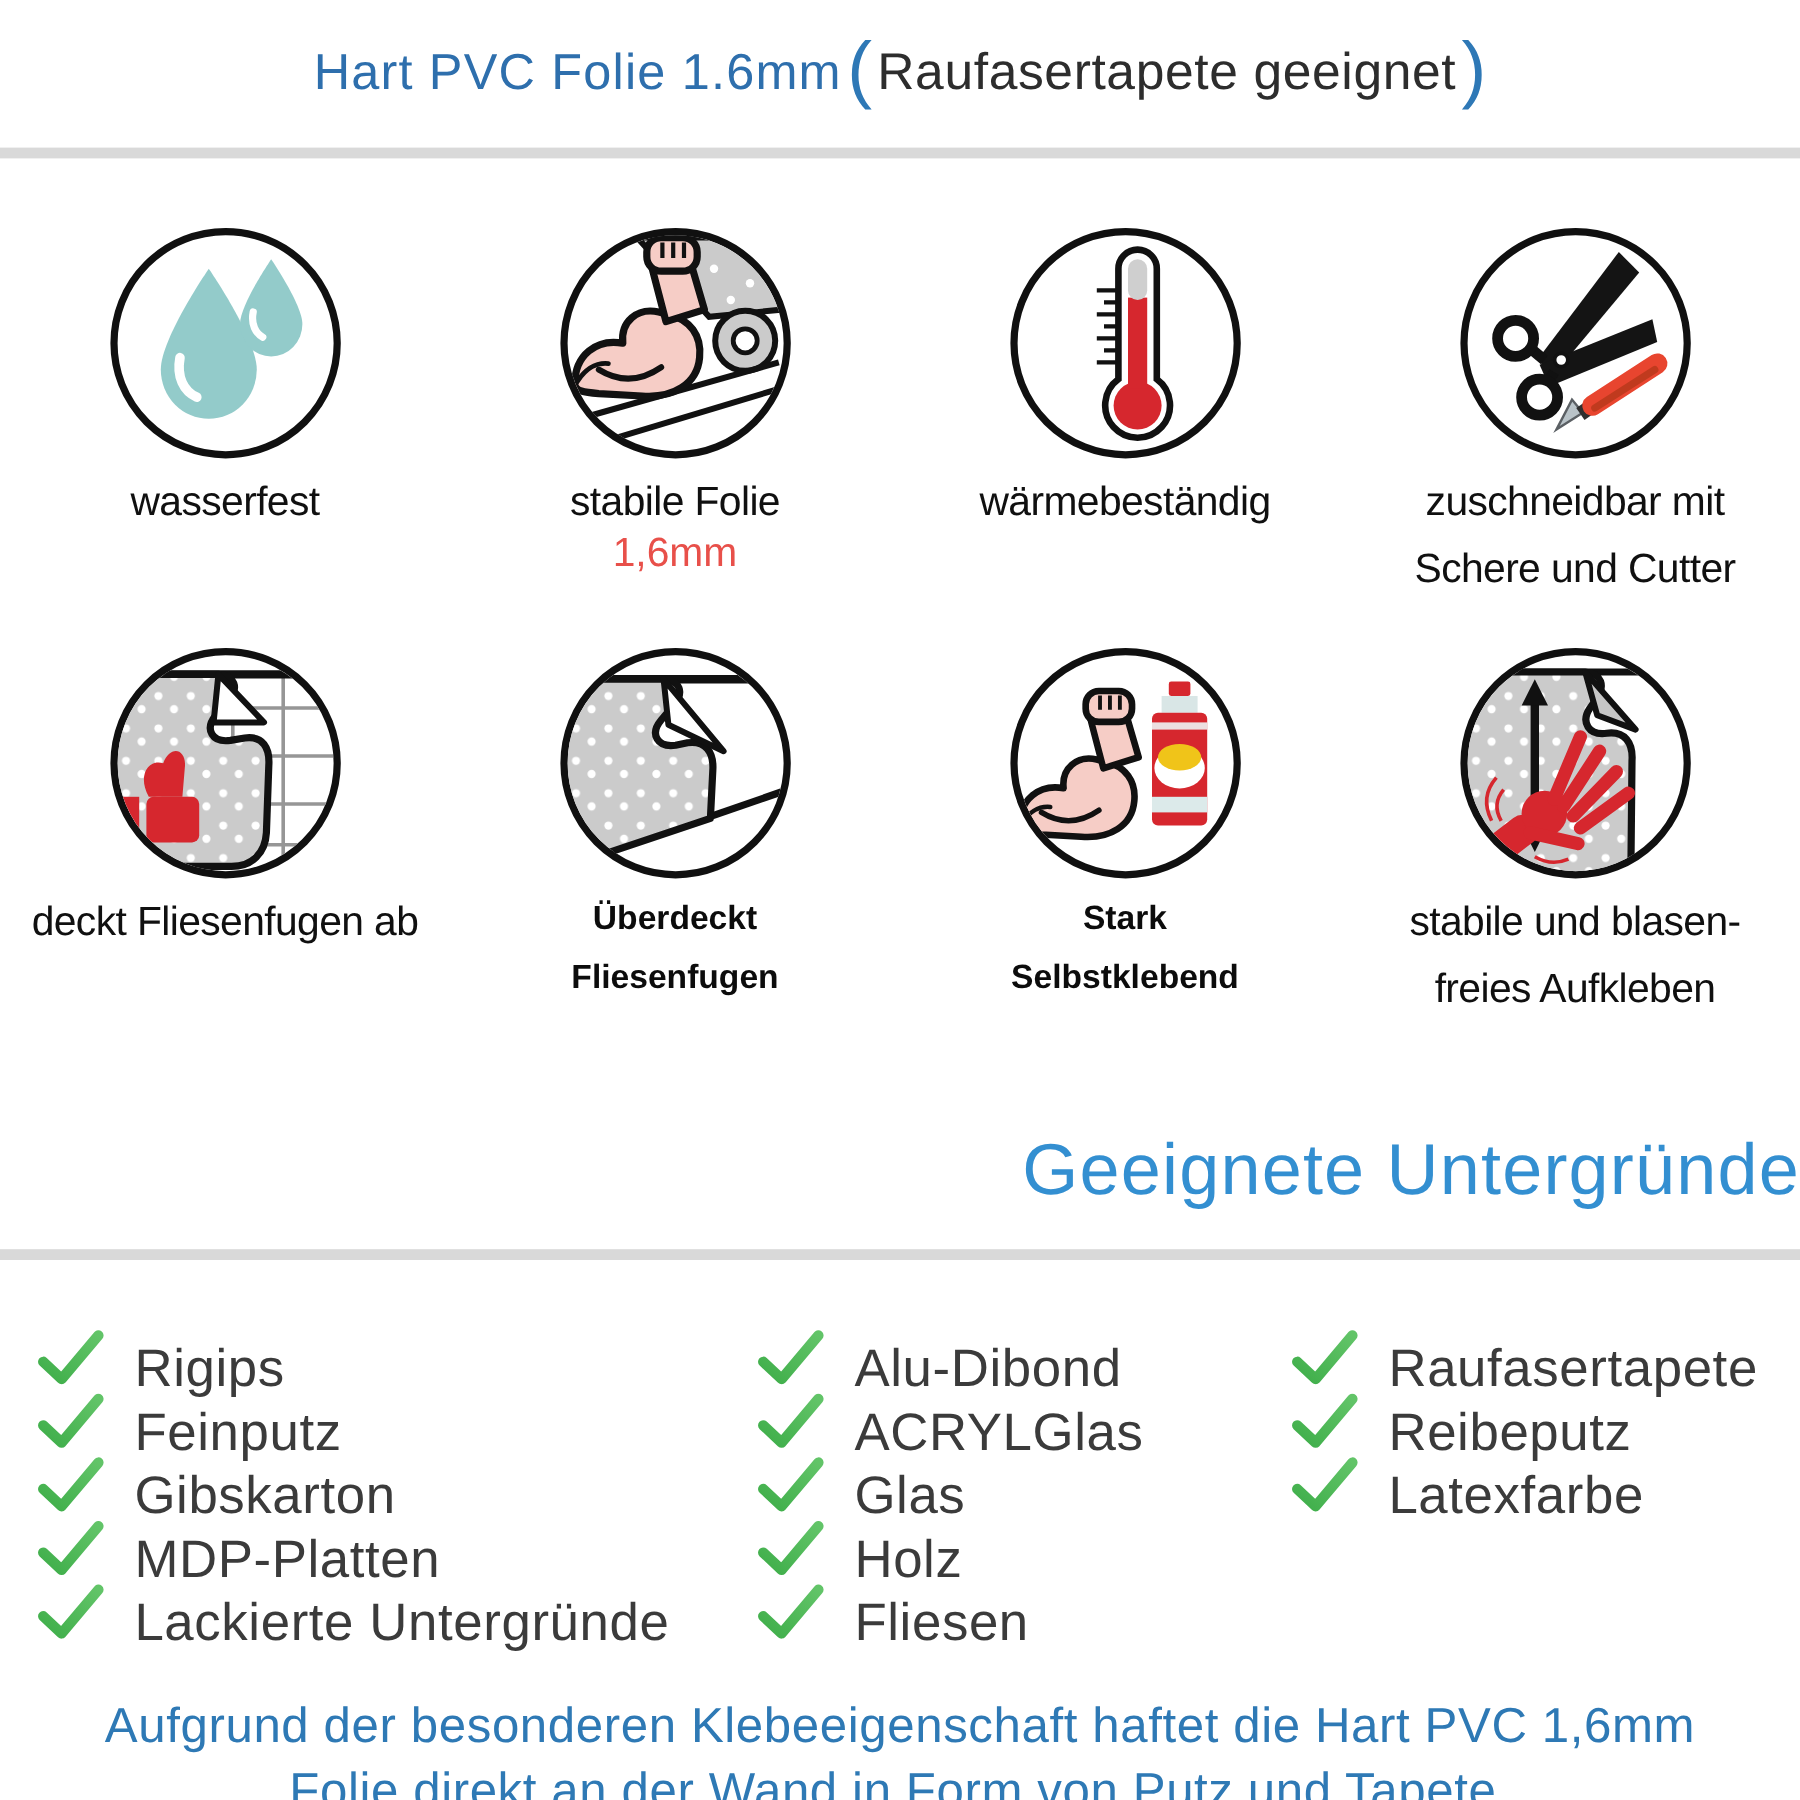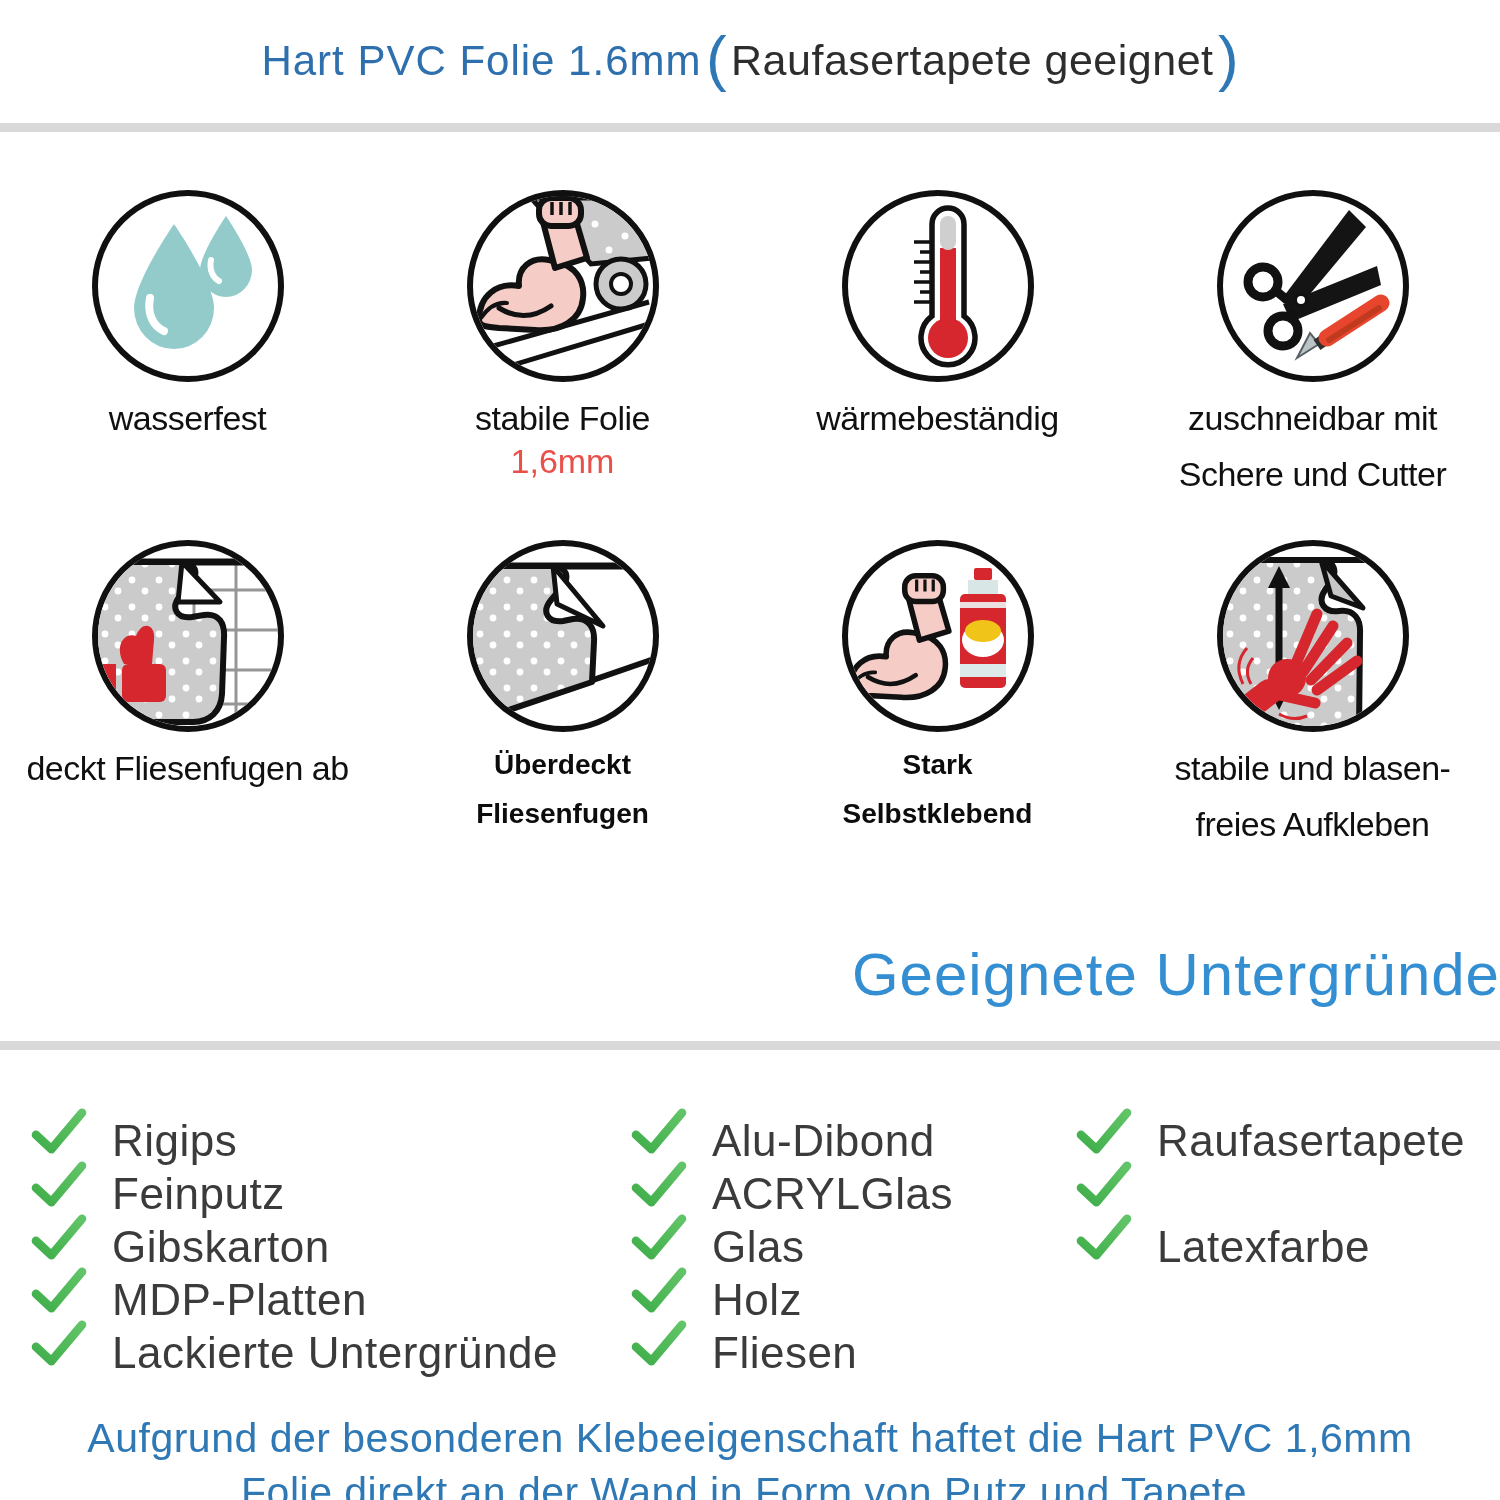--- a/index.html
+++ b/index.html
@@ -283,20 +283,21 @@
       <div class="check-item">
         <svg viewBox="0 0 60 48">
           <path d="M6,28 L22,43 L54,5" fill="none" stroke="url(#checkgrad)" stroke-width="9" stroke-linecap="round" stroke-linejoin="round"></path>
         </svg>
         <span class="check-label">Raufasertapete</span>
       </div>
       <div class="check-item">
         <svg viewBox="0 0 60 48">
           <path d="M6,28 L22,43 L54,5" fill="none" stroke="url(#checkgrad)" stroke-width="9" stroke-linecap="round" stroke-linejoin="round"></path>
         </svg>
+        <span class="check-label">Reibeputz</span>
       </div>
       <div class="check-item">
         <svg viewBox="0 0 60 48">
           <path d="M6,28 L22,43 L54,5" fill="none" stroke="url(#checkgrad)" stroke-width="9" stroke-linecap="round" stroke-linejoin="round"></path>
         </svg>
         <span class="check-label">Latexfarbe</span>
       </div>
     </div>
 </div>
 

